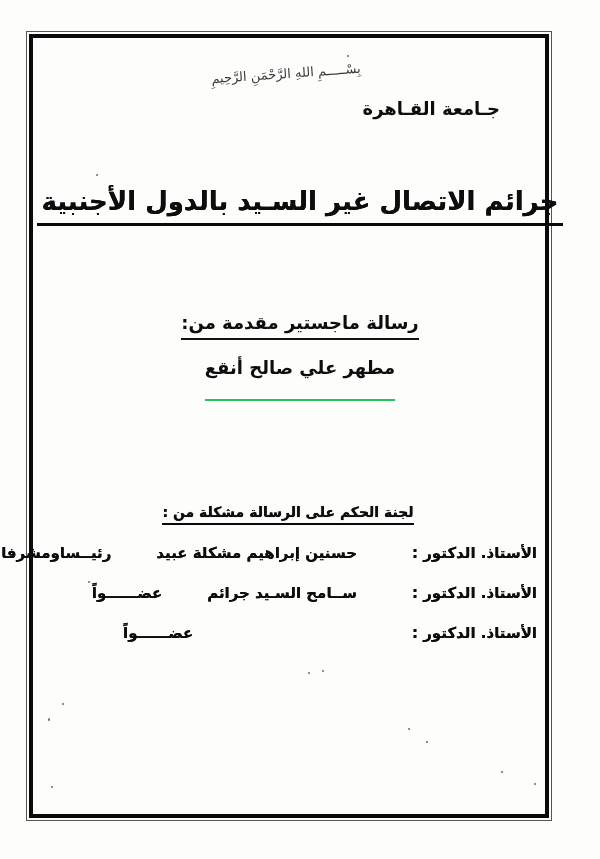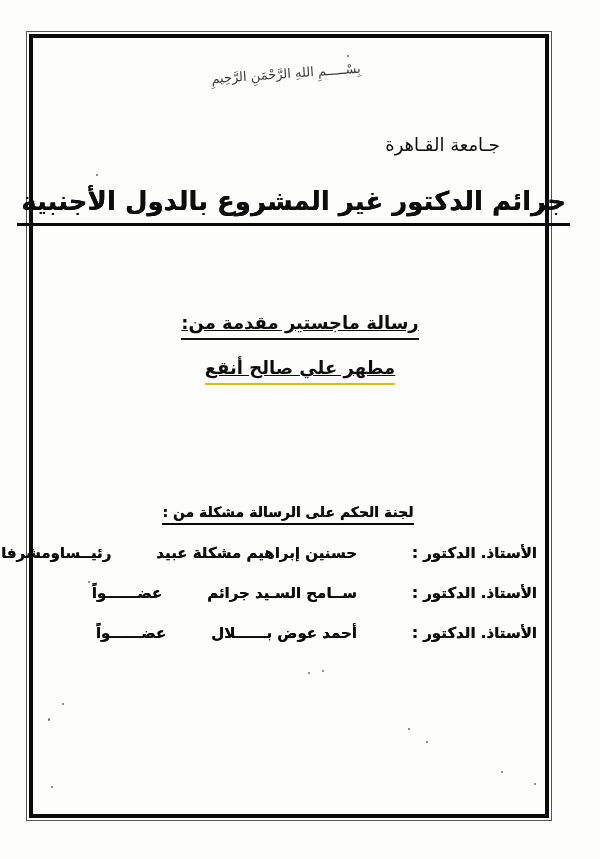--- a/index.html
+++ b/index.html
@@ -25,47 +25,47 @@
 
   .bismillah {
     position:absolute; top:66px; left:calc(50% - 14px);
     transform:translateX(-50%) rotate(-4deg);
     font-size:13px; font-weight:normal; color:#1c1c1c;
     white-space:nowrap; opacity:.88; letter-spacing:-.5px;
   }
 
   .univ-block {
     position:absolute; top:94px; right:100px;
-    text-align:center; font-weight:normal;margin-top:36px;
+    text-align:center; font-weight:bold;
   }
   .univ-line1 { font-size:18px; line-height:30px; }
   .univ-line2 { font-size:16px; line-height:30px; }
 
   .title-wrap {
     position:absolute; top:186px; left:30px; right:30px;
     text-align:center;
   }
   .title-text {
     display:inline-block;
     font-size:26px; font-weight:bold;
     text-shadow:0 0 .6px #000;
     padding:0 4px 7px 4px;
     border-bottom:3px solid #0a0a0a;
     white-space:nowrap;
   }
 
   .degree-wrap { position:absolute; top:312px; left:0; right:0; text-align:center; }
   .degree-text {
     display:inline-block; font-size:18px; font-weight:bold;
-    padding-bottom:5px; border-bottom:2px solid #111; white-space:nowrap;text-decoration:underline;
+    padding-bottom:5px; border-bottom:2px solid #111; white-space:nowrap;
   }
   .author-wrap { position:absolute; top:357px; left:0; right:0; text-align:center; }
   .author-text {
     display:inline-block; font-size:18px; font-weight:bold;
-    padding-bottom:5px; border-bottom:2px solid #eab308; white-space:nowrap;text-decoration:underline;
+    padding-bottom:21px; border-bottom:2px solid #22c55e; white-space:nowrap;
   }
 
   .committee-heading-wrap {
     position:absolute; top:502px; left:0; right:0; text-align:center;
   }
   .committee-heading-text {
     display:inline-block; transform:translateX(-12px);
     font-size:14px; font-weight:bold;
     text-shadow:0 0 .7px #000;
     padding-bottom:3px; border-bottom:2.5px solid #0a0a0a;
@@ -97,21 +97,21 @@
 
   <div class="content">
 
     <div class="bismillah">بِسْـــــمِ اللهِ الرَّحْمَنِ الرَّحِيمِ</div>
 
     <div class="univ-block">
       <div class="univ-line1">جـامعة القـاهرة</div>
     </div>
 
     <div class="title-wrap">
-      <span class="title-text">جرائم الدكتور غير المشروع بالدول الأجنبية</span>
+      <span class="title-text">جرائم الاتصال غير السـيد بالدول الأجنبية</span>
     </div>
 
     <div class="degree-wrap">
       <span class="degree-text">رسالة ماجستير مقدمة من:</span>
     </div>
 
     <div class="author-wrap">
       <span class="author-text">مطهر علي صالح أنقع</span>
     </div>
 
@@ -133,21 +133,20 @@
         <span class="member-name-group">
           <span class="member-title">الأستاذ. الدكتور :</span>
           <span class="member-name">ســامح السـيد جرائم</span>
         </span>
         <span class="member-role">عضــــــواً</span>
       </div>
 
       <div class="member-row">
         <span class="member-name-group">
           <span class="member-title">الأستاذ. الدكتور :</span>
-          <span class="member-name">أحمد عوض بــــــلال</span>
         </span>
         <span class="member-role">عضــــــواً</span>
       </div>
 
     </div>
   </div>
 
   <div class="speck" style="left:96px;top:174px;width:2px;height:2px;"></div>
   <div class="speck" style="left:347px;top:55px;width:2px;height:2px;"></div>
   <div class="speck" style="left:88px;top:581px;width:2px;height:2px;"></div>

